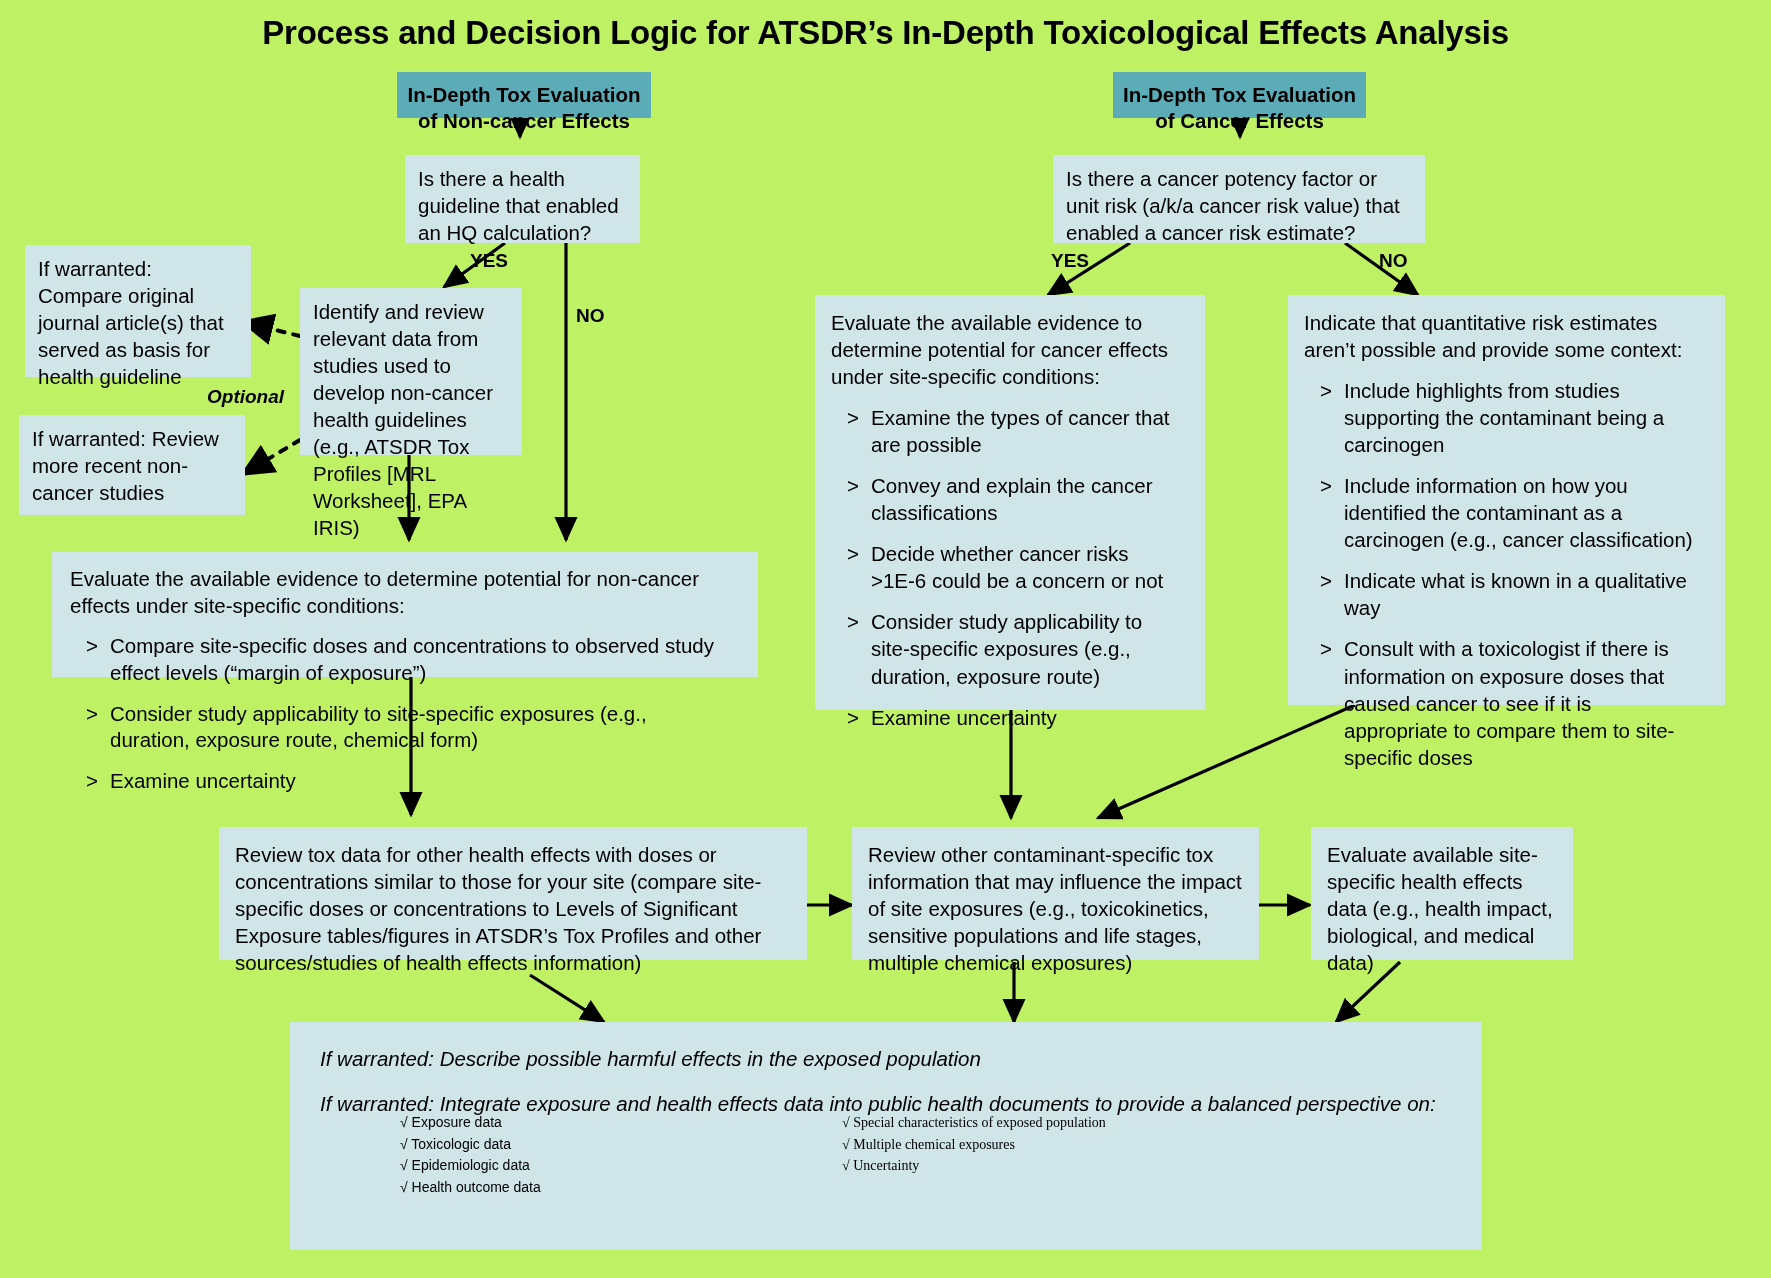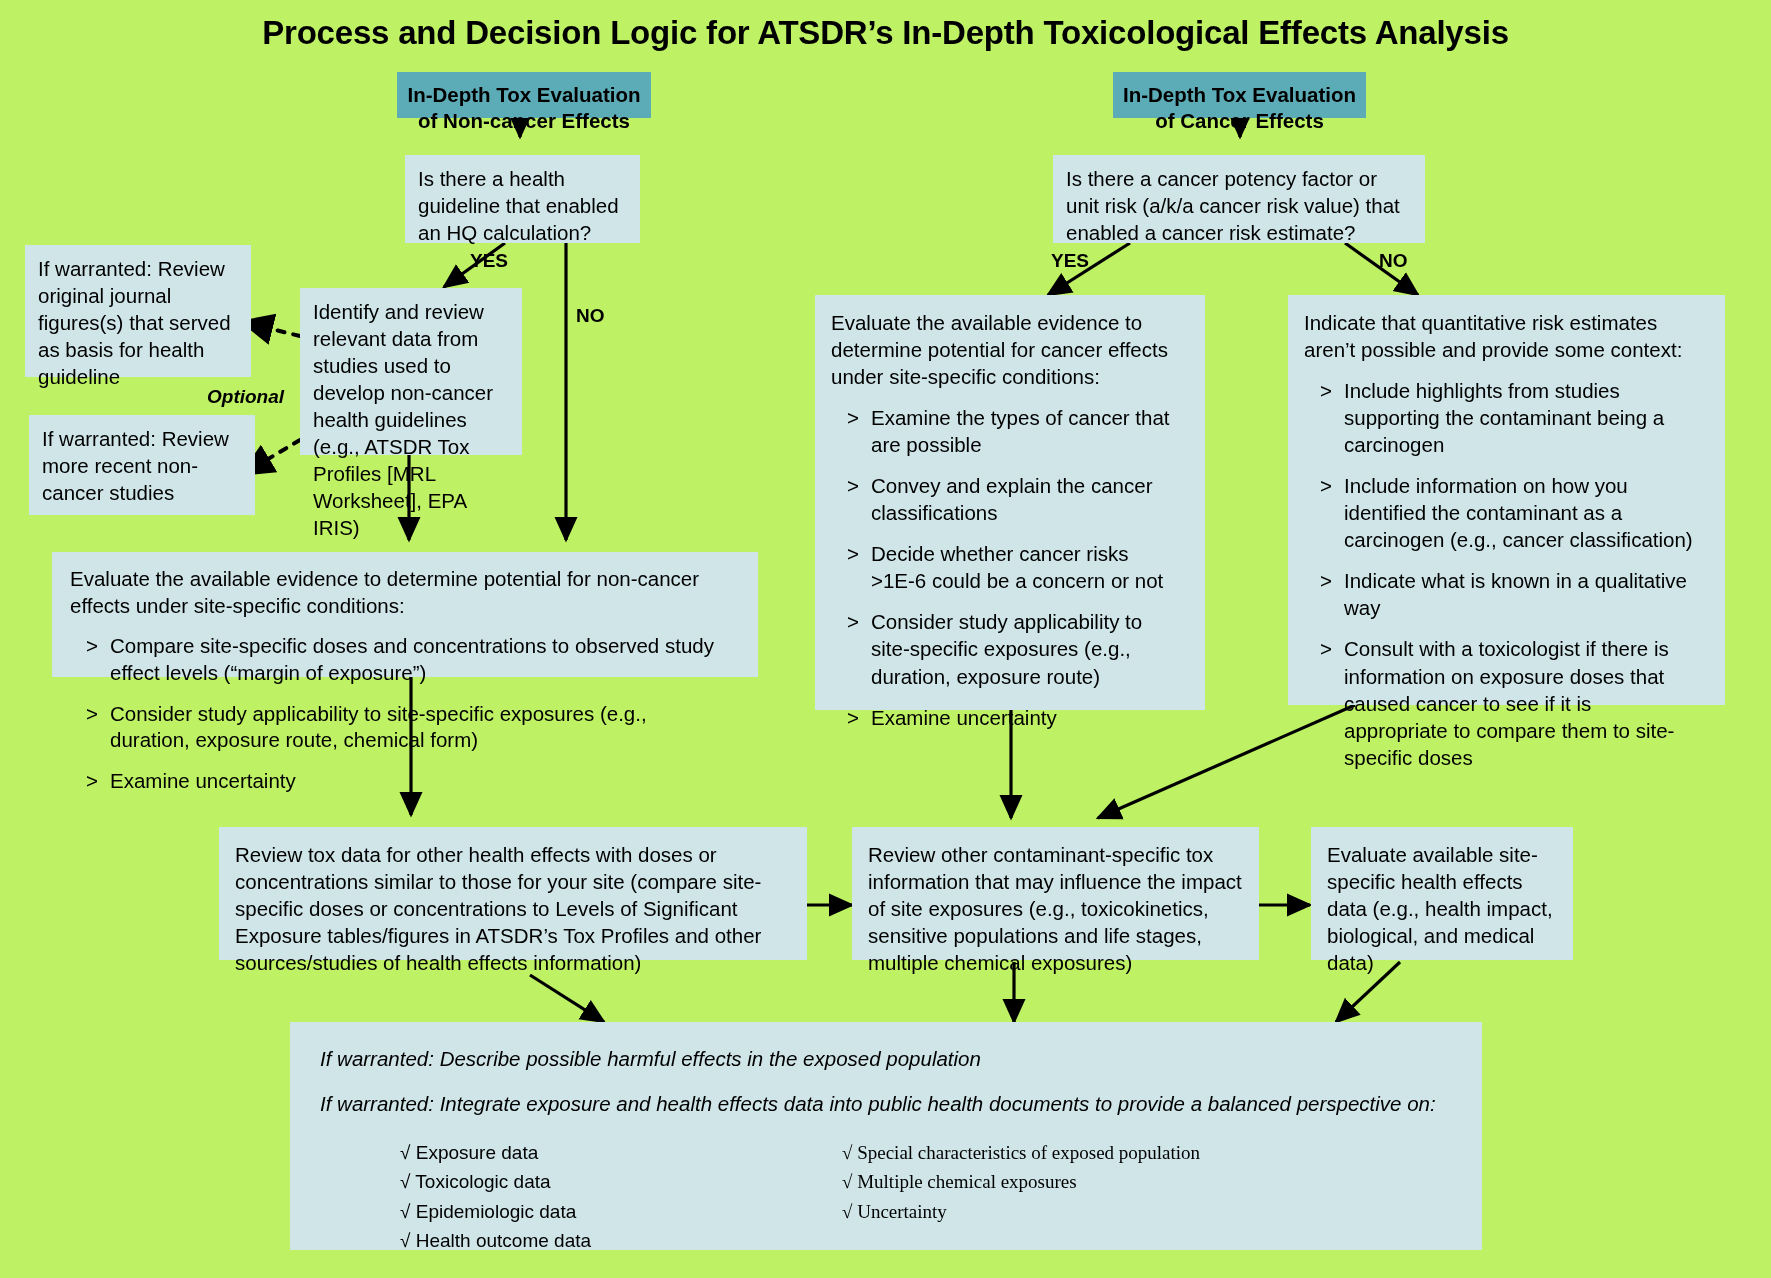--- a/index.html
+++ b/index.html
@@ -78,23 +78,22 @@
     content: ">";
     position: absolute;
     left: 2px;
     top: 0;
   }
   .lead {
     margin: 0;
   }
   .checks {
     position: absolute;
-    font-size: 19px;
+    font-size: 14px;
     line-height: 1.55;
-    margin-top: 26px;
   }
   .checks div { white-space: nowrap; }
   .tight { line-height: 1.32; }
   .para { margin: 0 0 18px 0; font-style: italic; }
 </style>
 </head>
 <body>
 
 <div id="canvas">
 
@@ -146,23 +145,23 @@
     <span>In-Depth Tox Evaluation</span><br>
     <span>of Non-cancer Effects</span>
   </div>
 
   <div class="box tight" style="left:405px; top:155px; width:235px; height:88px;">Is there a health guideline that enabled an HQ calculation?</div>
 
   <div class="lbl" style="left:470px; top:250px;">YES</div>
   <div class="lbl" style="left:576px; top:305px;">NO</div>
   <div class="lbl ital" style="left:207px; top:386px;">Optional</div>
 
-  <div class="box tight" style="left:25px; top:245px; width:226px; height:132px;">If warranted: Review original journal figures(s) that served as basis for health guideline</div>
-
-  <div class="box tight" style="left:29px; top:415px; width:226px; height:100px;">If warranted: Review more recent non-cancer studies</div>
+  <div class="box tight" style="left:25px; top:245px; width:226px; height:132px;">If warranted: Compare original journal article(s) that served as basis for health guideline</div>
+
+  <div class="box tight" style="left:19px; top:415px; width:226px; height:100px;">If warranted: Review more recent non-cancer studies</div>
 
   <div class="box tight" style="left:300px; top:288px; width:222px; height:167px;">Identify and review relevant data from studies used to develop non-cancer health guidelines (e.g., ATSDR Tox Profiles [MRL Worksheet], EPA IRIS)</div>
 
   <div class="box" style="left:52px; top:552px; width:706px; height:125px; padding:14px 18px;">
     <p class="lead">Evaluate the available evidence to determine potential for non-cancer effects under site-specific conditions:</p>
     <ul class="bullets">
       <li>Compare site-specific doses and concentrations to observed study effect levels (“margin of exposure”)</li>
       <li>Consider study applicability to site-specific exposures (e.g., duration, exposure route, chemical form)</li>
       <li>Examine uncertainty</li>
     </ul>

